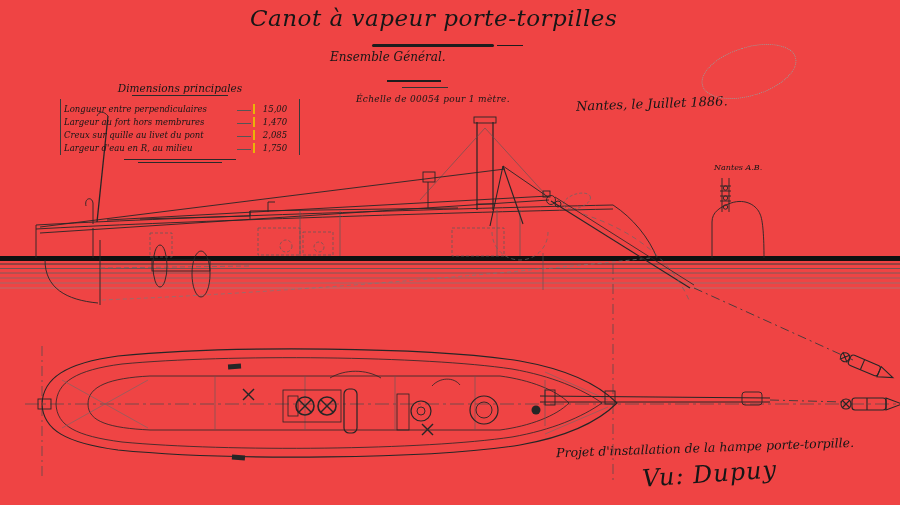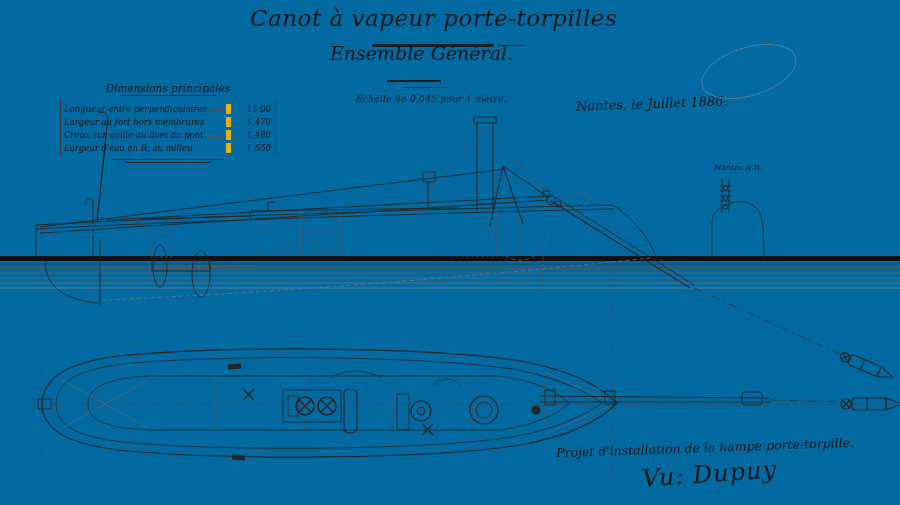--- a/index.html
+++ b/index.html
@@ -1,39 +1,39 @@
 <!DOCTYPE html>
 <html><head>
 <meta charset="utf-8">
 <style>
   html,body{margin:0;padding:0;background:#e8e8e6;}
   #canvas{
     position:relative;width:900px;height:505px;margin:0 auto;
-    background:#0369a1;overflow:hidden;
+    background:#ef4444;overflow:hidden;
     font-family:"DejaVu Serif", serif;color:#1c1c1c;
   }
   .hw{font-family:"DejaVu Serif", serif;font-style:italic;color:#161616;}
   .abs{position:absolute;}
   #drawing{position:absolute;left:0;top:0;z-index:1;}
   .txt{z-index:2;}
   
   .title{left:250px;top:5px;width:350px;text-align:center;font-size:23px;letter-spacing:.5px;white-space:nowrap;}
   .title-rule{left:372px;top:44px;width:122px;height:3px;background:#1d1d1d;border-radius:2px;}
   .title-rule-ext{left:497px;top:45px;width:26px;height:1px;background:#1d1d1d;}
-  .subtitle{left:330px;top:42px;width:170px;text-align:left;font-size:19px;white-space:nowrap;}
+  .subtitle{left:330px;top:50px;width:170px;text-align:left;font-size:12px;white-space:nowrap;}
   .subtitle-rule{left:387px;top:80px;width:54px;height:2px;background:#1d1d1d;}
   
-  .dims{left:60px;top:82px;width:216px;font-size:8.5px;}
+  .dims{left:60px;top:82px;width:240px;font-size:8.5px;}
   .dims-header{text-align:center;font-size:10.5px;white-space:nowrap;}
   .dims-header-rule{margin:1px auto 3px auto;width:96px;height:1px;background:#2a2a2a;}
   .dims-body{border-left:1px solid #3a3a3a;border-right:1px solid #3a3a3a;padding:2px 0 2px 3px;}
   .dim-row{display:flex;align-items:flex-end;height:13px;white-space:nowrap;}
   .dim-label{flex:1;overflow:hidden;}
   .dim-leader{width:14px;border-bottom:1px solid #555;margin:0 2px 3px 2px;}
-  .dim-value{width:40px;text-align:right;border-left:5px solid #eab308;padding-right:4px;}
+  .dim-value{width:40px;text-align:center;border-left:2px solid #eab308;padding-right:4px;}
   .dims-foot1{margin:4px auto 0 auto;width:112px;height:1px;background:#2a2a2a;}
   .dims-foot2{margin:2px auto 0 auto;width:84px;height:1px;background:#2a2a2a;}
   
   .scale-overline{left:402px;top:87px;width:46px;height:1px;background:#333;}
   .scale{left:356px;top:94px;font-size:9px;white-space:nowrap;letter-spacing:.3px;}
   .place-date{left:576px;top:96px;font-size:13px;white-space:nowrap;transform:rotate(-2deg);}
   .stamp{left:700px;top:47px;width:96px;height:47px;border:1.5px dotted #9a9a98;border-radius:50%;transform:rotate(-17deg);}
   .coupe-label{left:714px;top:163px;font-size:8px;white-space:nowrap;}
   
   .caption{left:556px;top:440px;font-size:12.5px;white-space:nowrap;transform:rotate(-2deg);}
@@ -255,34 +255,34 @@
         <span class="dim-value">15,00</span>
       </div>
       <div class="dim-row">
         <span class="dim-label">Largeur au fort hors membrures</span>
         <span class="dim-leader"></span>
         <span class="dim-value">1,470</span>
       </div>
       <div class="dim-row">
         <span class="dim-label">Creux sur quille au livet du pont</span>
         <span class="dim-leader"></span>
-        <span class="dim-value">1,480</span>
+        <span class="dim-value">2,085</span>
       </div>
       <div class="dim-row">
         <span class="dim-label">Largeur d'eau en R, au milieu</span>
         <span class="dim-leader"></span>
-        <span class="dim-value">1,650</span>
+        <span class="dim-value">1,750</span>
       </div>
     </div>
     <div class="dims-foot1"></div>
     <div class="dims-foot2"></div>
   </div>
 
   <div class="abs txt scale-overline"></div>
-  <div class="abs txt hw scale">Échelle de 0,045 pour 1 mètre.</div>
+  <div class="abs txt hw scale">Échelle de 00054 pour 1 mètre.</div>
   <div class="abs txt hw place-date">Nantes, le      Juillet 1886.</div>
   <div class="abs txt stamp"></div>
   <div class="abs txt hw coupe-label">Nantes A.B.</div>
 
   <div class="abs txt hw caption">Projet d'installation de la hampe porte-torpille.</div>
   <div class="abs txt hw signature">Vu: Dupuy</div>
 
 </div>
 
 </body></html>

